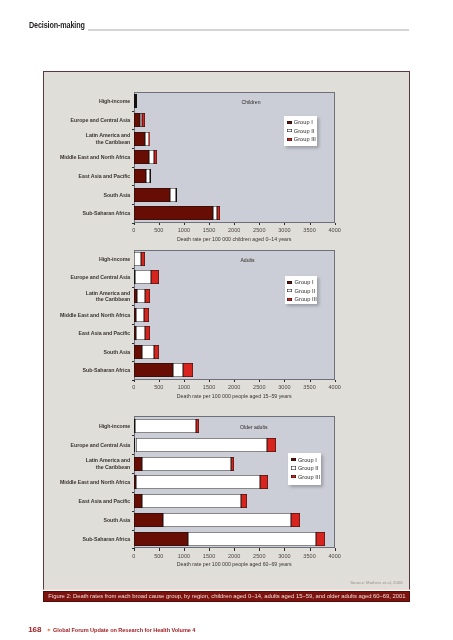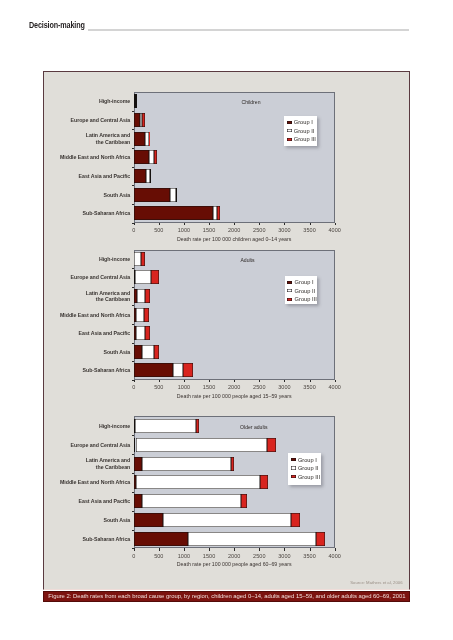--- a/index.html
+++ b/index.html
@@ -263,13 +263,18 @@
           </div>
         </div>
       </div>
     <div id="source">Source: Mathers et al, 2006</div>
   </div>
 
   <div id="caption">
     <div id="caption-text">Figure 2: Death rates from each broad cause group, by region, children aged 0–14, adults aged 15–59, and older adults aged 60–69, 2001</div>
   </div>
 
+  <div id="footer">
+    <span id="footer-page">168</span>
+    <span id="footer-bullet">✦</span>
+    <span id="footer-text">Global Forum Update on Research for Health Volume 4</span>
+  </div>
 </div>
 
 </body></html>

